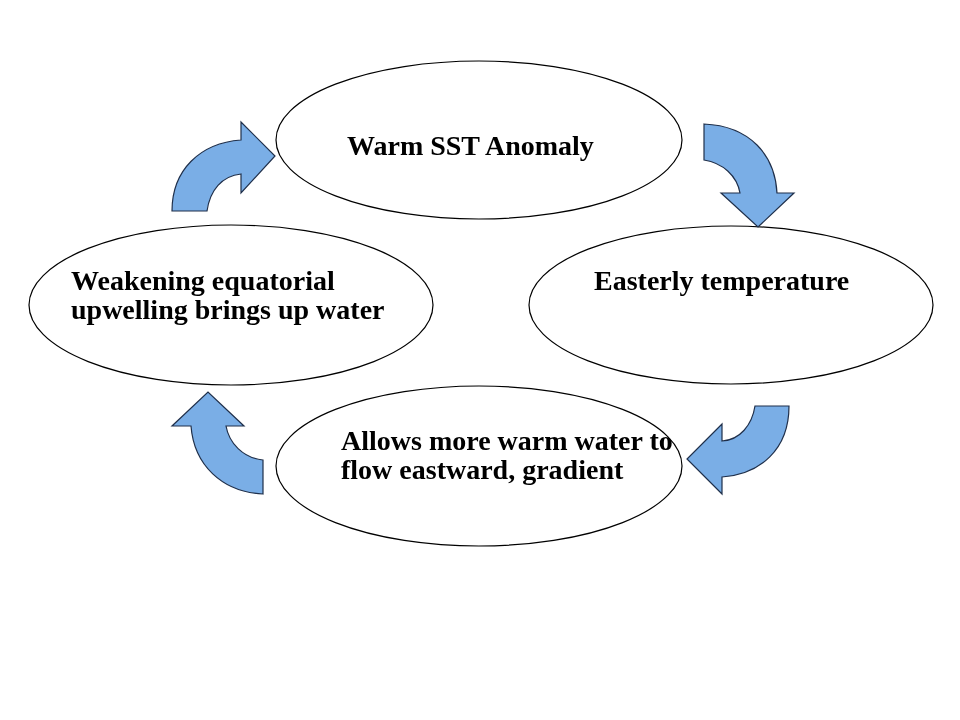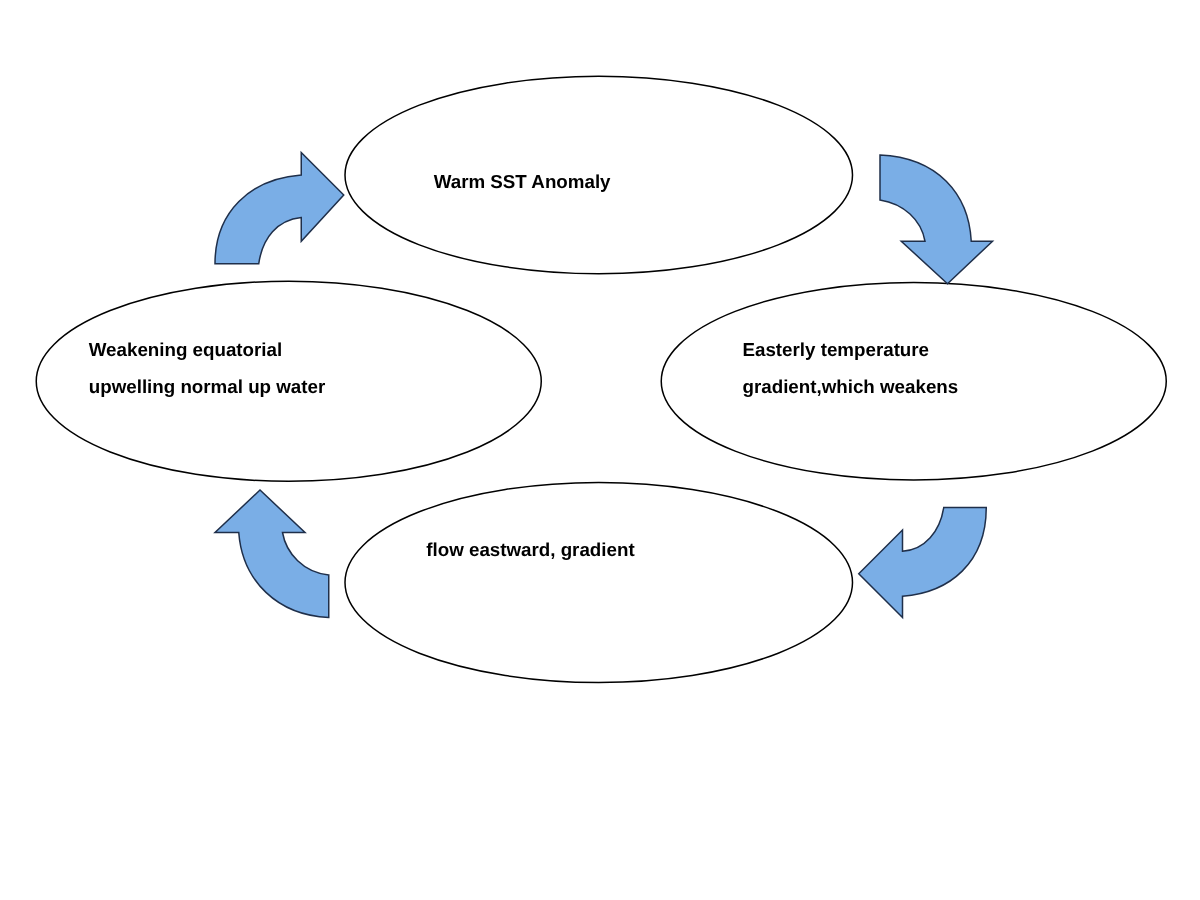--- a/index.html
+++ b/index.html
@@ -16,23 +16,23 @@
     }
     #diagram {
       position: absolute;
       left: 0;
       top: 0;
       width: 960px;
       height: 720px;
     }
     .node-label {
       position: absolute;
-      font-family: Liberation Sans, sans-serif;
+      font-family: Liberation Serif, serif;
       font-weight: bold;
-      font-size: 15px;
+      font-size: 28px;
       line-height: 29px;
       color: #000000;
       white-space: nowrap;
     }
     .node-label span {
       display: block;
     }
   </style>
 </head>
 <body>
@@ -52,23 +52,23 @@
 
   <path d="M263,494 C222,492 194,465 191,426 L172,426 L208,392 L244,426 L226,426 C229,443 243,458 263,460 Z" fill="#7aaee6" stroke="#1f2f4a" stroke-width="1.2" stroke-linejoin="miter"></path>
 </svg>
 
 <div class="node-label" style="left:347px; top:131px;">
   <span>Warm SST Anomaly</span>
 </div>
 
 <div class="node-label" style="left:594px; top:266px;">
   <span>Easterly temperature</span>
-  <span>gradient,which weakens</span>
 </div>
 
 <div class="node-label" style="left:341px; top:426px;">
+  <span>Allows more warm water to</span>
   <span>flow eastward, gradient</span>
 </div>
 
 <div class="node-label" style="left:71px; top:266px;">
   <span>Weakening equatorial</span>
-  <span>upwelling normal up water</span>
+  <span>upwelling brings up water</span>
 </div>
 
 </body></html>

